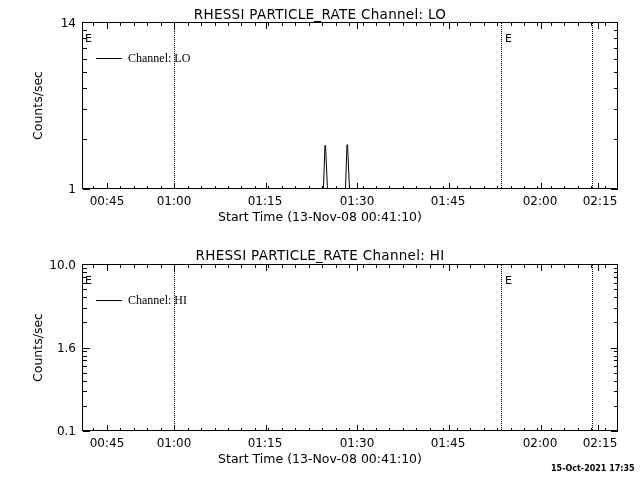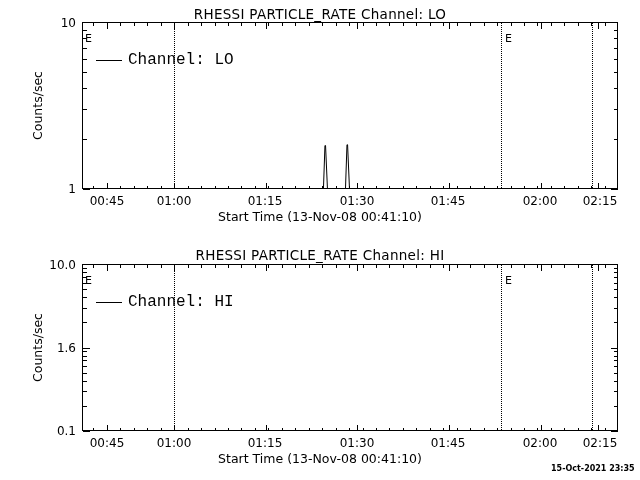--- a/index.html
+++ b/index.html
@@ -104,22 +104,22 @@
     gap: 6px;
     white-space: nowrap;
   }
   .legend-line {
     display: block;
     width: 26px;
     height: 1px;
     background: #000000;
   }
   .legend-label {
-    font-family: Liberation Mono, monospace;
-    font-size: 16px;
+    font-family: Liberation Serif, serif;
+    font-size: 12px;
     color: #000000;
   }
   .stamp {
     position: absolute;
     font-family: "DejaVu Sans", sans-serif;
     font-size: 8px;
     font-weight: bold;
     color: #000000;
     white-space: nowrap;
   }
@@ -129,21 +129,21 @@
 
 <div id="stage">
 
   <div class="panel">
 
     <div class="plot-title" style="top:6px;">RHESSI PARTICLE_RATE Channel: LO</div>
 
     <div class="frame" id="frame-lo" style="left:82px; top:22px; width:536px; height:167px;"></div>
 
     <div class="ylab" style="left:36px; top:189px; width:40px;">1</div>
-    <div class="ylab" style="left:36px; top:23px; width:40px;">10</div>
+    <div class="ylab" style="left:36px; top:23px; width:40px;">14</div>
 
     <div class="yaxis-title" style="left:-18px; top:98px; width:110px; text-align:center;">Counts/sec</div>
 
     <div class="xlab" style="left:107px; top:194px;">00:45</div>
     <div class="xlab" style="left:174px; top:194px;">01:00</div>
     <div class="xlab" style="left:265px; top:194px;">01:15</div>
     <div class="xlab" style="left:357px; top:194px;">01:30</div>
     <div class="xlab" style="left:448px; top:194px;">01:45</div>
     <div class="xlab" style="left:540px; top:194px;">02:00</div>
     <div class="xlab" style="left:600px; top:194px;">02:15</div>
@@ -177,21 +177,21 @@
     <div class="xlab" style="left:600px; top:436px;">02:15</div>
 
     <div class="xaxis-title" style="top:451px;">Start Time (13-Nov-08 00:41:10)</div>
 
     <div class="legend" style="left:96px; top:293px;">
       <span class="legend-line"></span>
       <span class="legend-label">Channel: HI</span>
     </div>
   </div>
 
-  <div class="stamp" style="left:551px; top:464px;">15-Oct-2021 23:35</div>
+  <div class="stamp" style="left:551px; top:464px;">15-Oct-2021 17:35</div>
 
 <div class="tick tick-v" style="left:107px; top:183px; height:6px;"></div>
     <div class="tick tick-v" style="left:107px; top:23px; height:6px;"></div>
     <div class="tick tick-v" style="left:174px; top:183px; height:6px;"></div>
     <div class="tick tick-v" style="left:174px; top:23px; height:6px;"></div>
     <div class="tick tick-v" style="left:266px; top:183px; height:6px;"></div>
     <div class="tick tick-v" style="left:266px; top:23px; height:6px;"></div>
     <div class="tick tick-v" style="left:357px; top:183px; height:6px;"></div>
     <div class="tick tick-v" style="left:357px; top:23px; height:6px;"></div>
     <div class="tick tick-v" style="left:449px; top:183px; height:6px;"></div>

